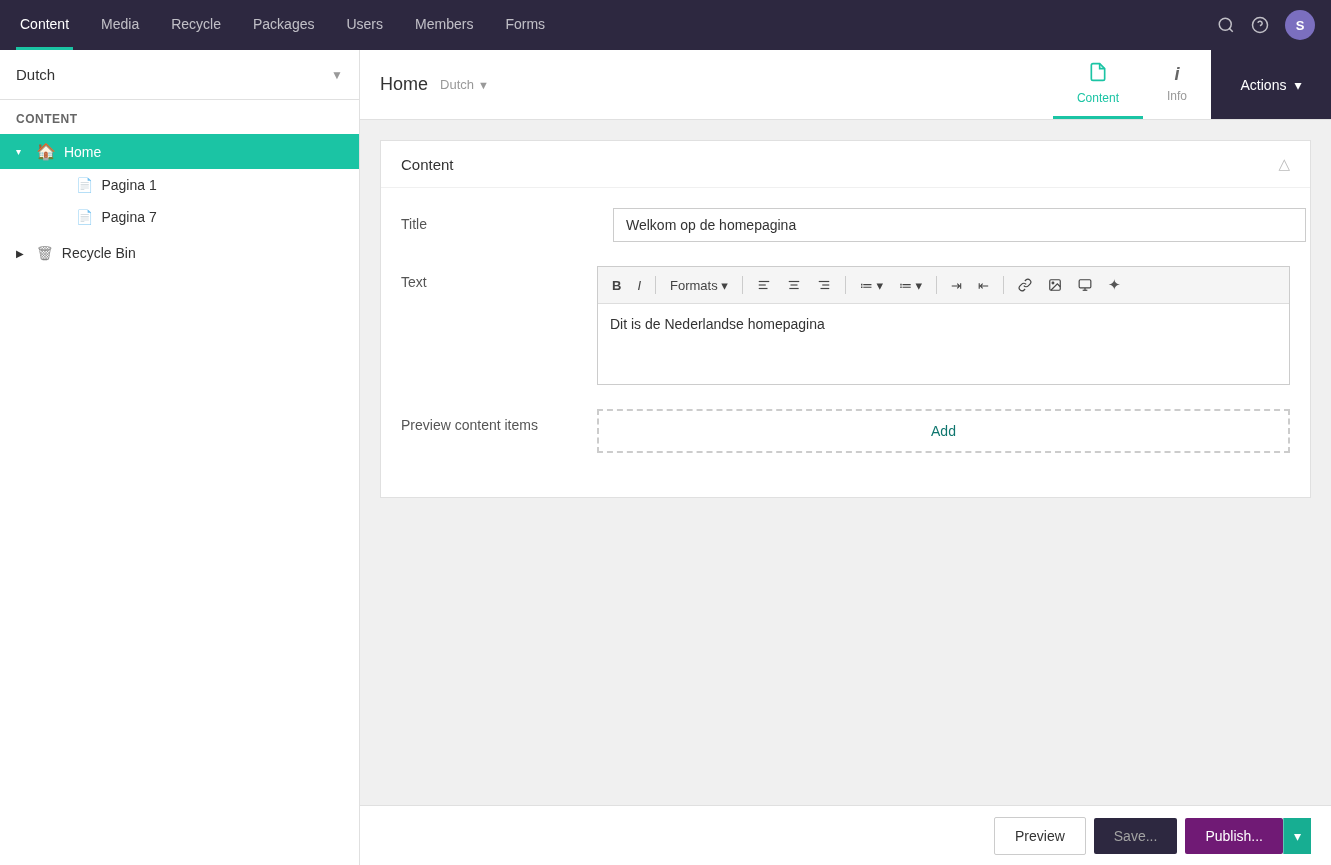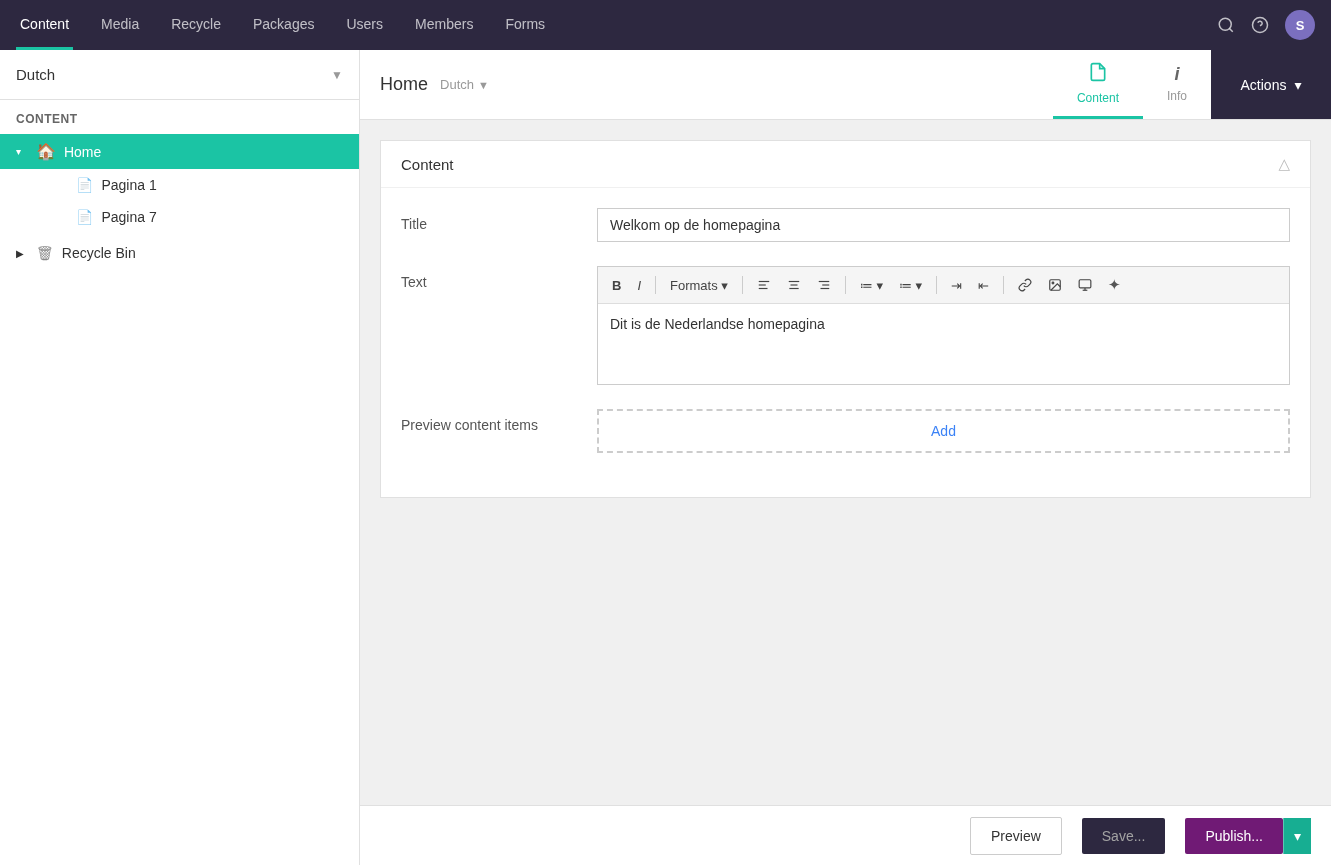--- a/index.html
+++ b/index.html
@@ -233,20 +233,21 @@
       flex: 1;
     }
     .text-input {
       width: 100%;
       padding: 8px 12px;
       border: 1px solid #ccc;
       font-size: 14px;
       color: #333;
       background: #fff;
       outline: none;
+      margin-left: 16px;
     }
 
     
     .rte-container {
       border: 1px solid #ccc;
       width: 100%;
     }
     .rte-toolbar {
       background: #f5f5f5;
       border-bottom: 1px solid #ddd;
@@ -279,35 +280,35 @@
       font-size: 14px;
       color: #333;
     }
 
     
     .add-btn-area {
       border: 2px dashed #ccc;
       padding: 12px;
       text-align: center;
       cursor: pointer;
-      color: #3b82f6;
+      color: #0f766e;
       font-size: 14px;
       background: #fff;
     }
 
     
     .content-footer {
       background: #fff;
       border-top: 1px solid #e0e0e0;
       height: 60px;
       display: flex;
       align-items: center;
       justify-content: flex-end;
       padding: 0 20px;
-      gap: 20px;
+      gap: 8px;
       flex-shrink: 0;
     }
     .footer-btn {
       padding: 10px 20px;
       font-size: 14px;
       cursor: pointer;
       border-radius: 2px;
     }
     .btn-preview {
       background: #fff;

